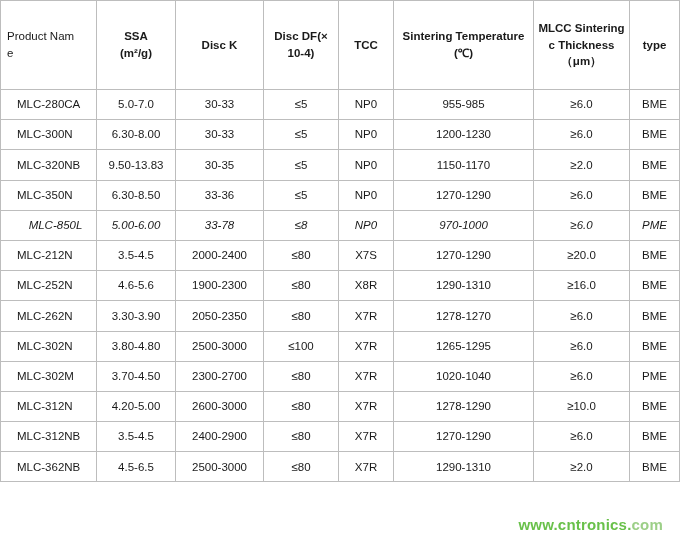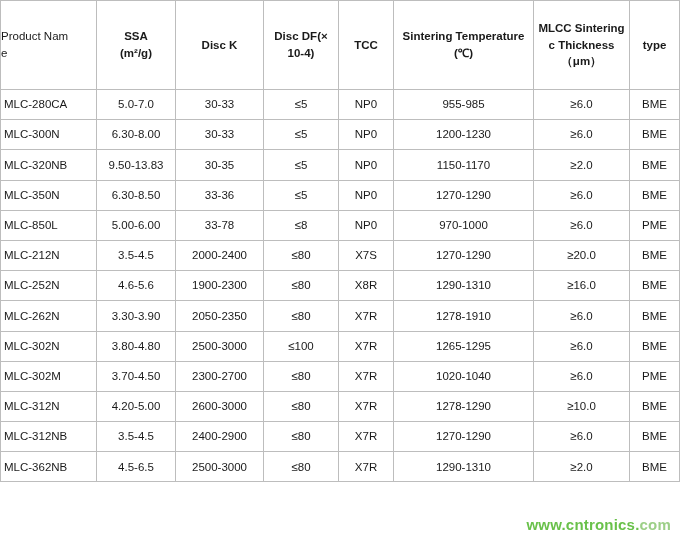--- a/index.html
+++ b/index.html
@@ -39,42 +39,44 @@
     font-weight: normal;
     line-height: 1.45;
   }
   #spec-table thead th {
     height: 88px;
     font-weight: bold;
     font-size: 11.5px;
   }
   #spec-table thead th.left-head {
     text-align: left;
-    padding-left: 0;
+    padding-left: 6px;
     font-weight: normal;
   }
   #spec-table thead th .hl {
     display: block;
   }
   #spec-table thead th .sub {
     display: block;
     font-weight: bold;
   }
   #spec-table tbody td {
     height: 29.2px;
   }
   #spec-table tbody td.name {
     text-align: left;
-    padding-left: 3px;
+    padding-left: 16px;
   }
   #spec-table tbody tr.italic td {
+    font-style: italic;
+    text-align: center;
   }
   .watermark {
     position: absolute;
-    right: 10px;
+    right: 18px;
     bottom: 12px;
     font-size: 15px;
     font-weight: bold;
     color: #69c14a;
     letter-spacing: 0.2px;
     pointer-events: none;
   }
   .watermark .dim {
     color: #9ccf87;
   }
@@ -197,21 +199,21 @@
         <td>1290-1310</td>
         <td>≥16.0</td>
         <td>BME</td>
       </tr>
       <tr>
         <td class="name">MLC-262N</td>
         <td>3.30-3.90</td>
         <td>2050-2350</td>
         <td>≤80</td>
         <td>X7R</td>
-        <td>1278-1910</td>
+        <td>1278-1270</td>
         <td>≥6.0</td>
         <td>BME</td>
       </tr>
       <tr>
         <td class="name">MLC-302N</td>
         <td>3.80-4.80</td>
         <td>2500-3000</td>
         <td>≤100</td>
         <td>X7R</td>
         <td>1265-1295</td>

